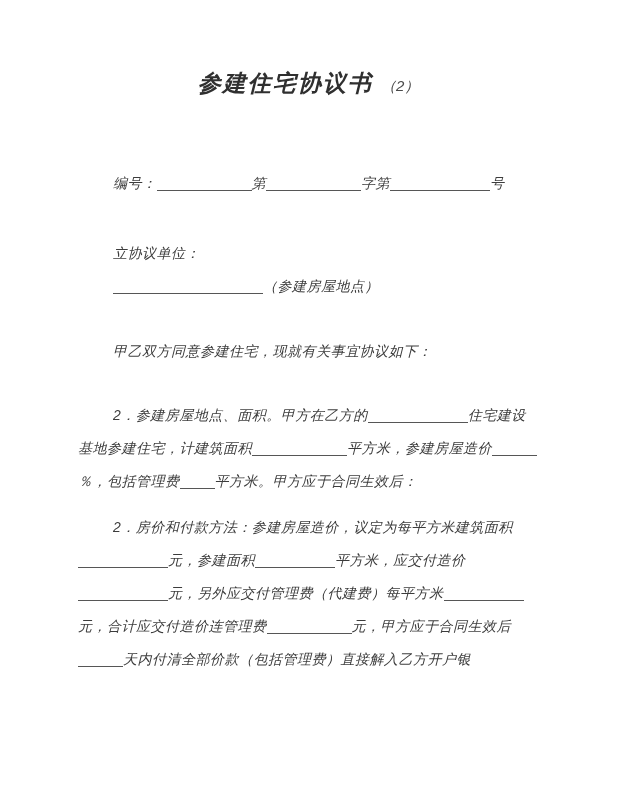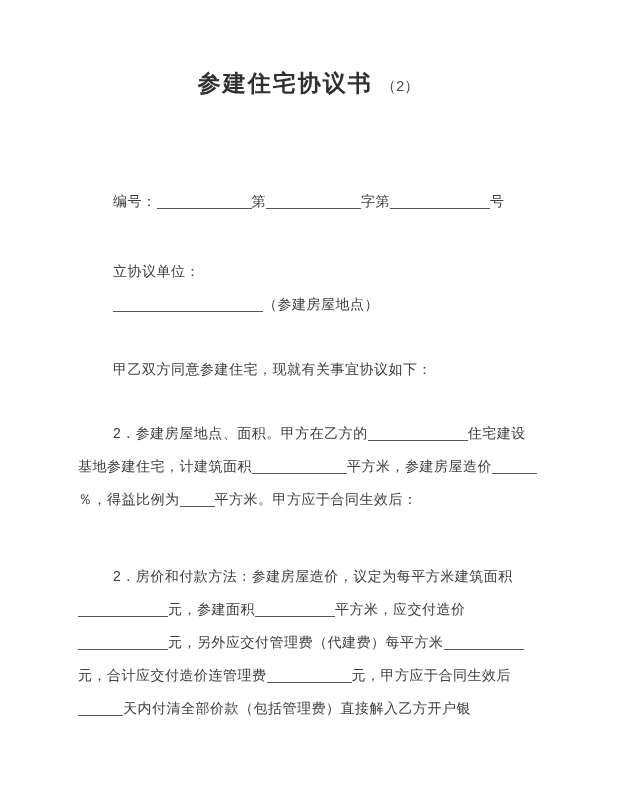--- a/index.html
+++ b/index.html
@@ -10,20 +10,21 @@
   .page {
     position: relative;
     width: 619px;
     height: 800px;
     background: #ffffff;
     overflow: hidden;
     font-family: "Liberation Sans", "DejaVu Sans", sans-serif;
     color: #3c3c3c;
     box-sizing: border-box;
     padding: 0 80px 8px 78px;
+    font-style: italic;
   }
   .doc-title {
     margin: 68px 0 0 0;
     text-align: center;
     font-size: 23px;
     font-weight: bold;
     color: #2f2f2f;
     letter-spacing: 2px;
     line-height: 30px;
     white-space: nowrap;
@@ -35,25 +36,25 @@
     letter-spacing: 0;
   }
   .para {
     margin: 0;
     font-size: 14px;
     line-height: 33px;
     text-indent: 35px;
     letter-spacing: 0.5px;
     text-align: left;
   }
-  .para-number     { margin-top: 84px; }
+  .para-number     { margin-top: 66px; }
   .para-parties    { margin-top: 37px; }
   .para-preamble   { margin-top: 32px; }
   .para-clause-1   { margin-top: 31px; }
-  .para-clause-2   { margin-top: 44px; }
+  .para-clause-2   { margin-top: 13px; }
   .blank {
     display: inline-block;
     height: 1em;
     vertical-align: -3px;
     border-bottom: 1px solid #565656;
   }
 </style>
 </head>
 <body>
 
@@ -63,17 +64,17 @@
 
   <p class="para para-number"><span>编号：</span><span class="blank" style="width: 95px;"></span><span>第</span><span class="blank" style="width: 95px;"></span><span>字第</span><span class="blank" style="width: 100px;"></span><span>号</span></p>
 
   <p class="para para-parties">立协议单位：</p>
 
 
   <p class="para"><span class="blank" style="width: 150px;"></span><span>（参建房屋地点）</span></p>
 
   <p class="para para-preamble">甲乙双方同意参建住宅，现就有关事宜协议如下：</p>
 
-  <p class="para para-clause-1"><span>2．参建房屋地点、面积。甲方在乙方的</span><span class="blank" style="width: 100px;"></span><span>住宅建设基地参建住宅，计建筑面积</span><span class="blank" style="width: 95px;"></span><span>平方米，参建房屋造价</span><span class="blank" style="width: 45px;"></span><span>％，得益比例为</span><span class="blank" style="width: 35px;"></span><span>平方米。甲方应于合同生效后：</span></p>
+  <p class="para para-clause-1"><span>2．参建房屋地点、面积。甲方在乙方的</span><span class="blank" style="width: 100px;"></span><span>住宅建设基地参建住宅，计建筑面积</span><span class="blank" style="width: 95px;"></span><span>平方米，参建房屋造价</span><span class="blank" style="width: 45px;"></span><span>％，包括管理费</span><span class="blank" style="width: 35px;"></span><span>平方米。甲方应于合同生效后：</span></p>
 
   <p class="para para-clause-2"><span>2．房价和付款方法：参建房屋造价，议定为每平方米建筑面积</span><span class="blank" style="width: 90px;"></span><span>元，参建面积</span><span class="blank" style="width: 80px;"></span><span>平方米，应交付造价</span><span class="blank" style="width: 90px;"></span><span>元，另外应交付管理费（代建费）每平方米</span><span class="blank" style="width: 80px;"></span><span>元，合计应交付造价连管理费</span><span class="blank" style="width: 85px;"></span><span>元，甲方应于合同生效后</span><span class="blank" style="width: 45px;"></span><span>天内付清全部价款（包括管理费）直接解入乙方开户银</span></p>
 
 </div>
 
 </body></html>

